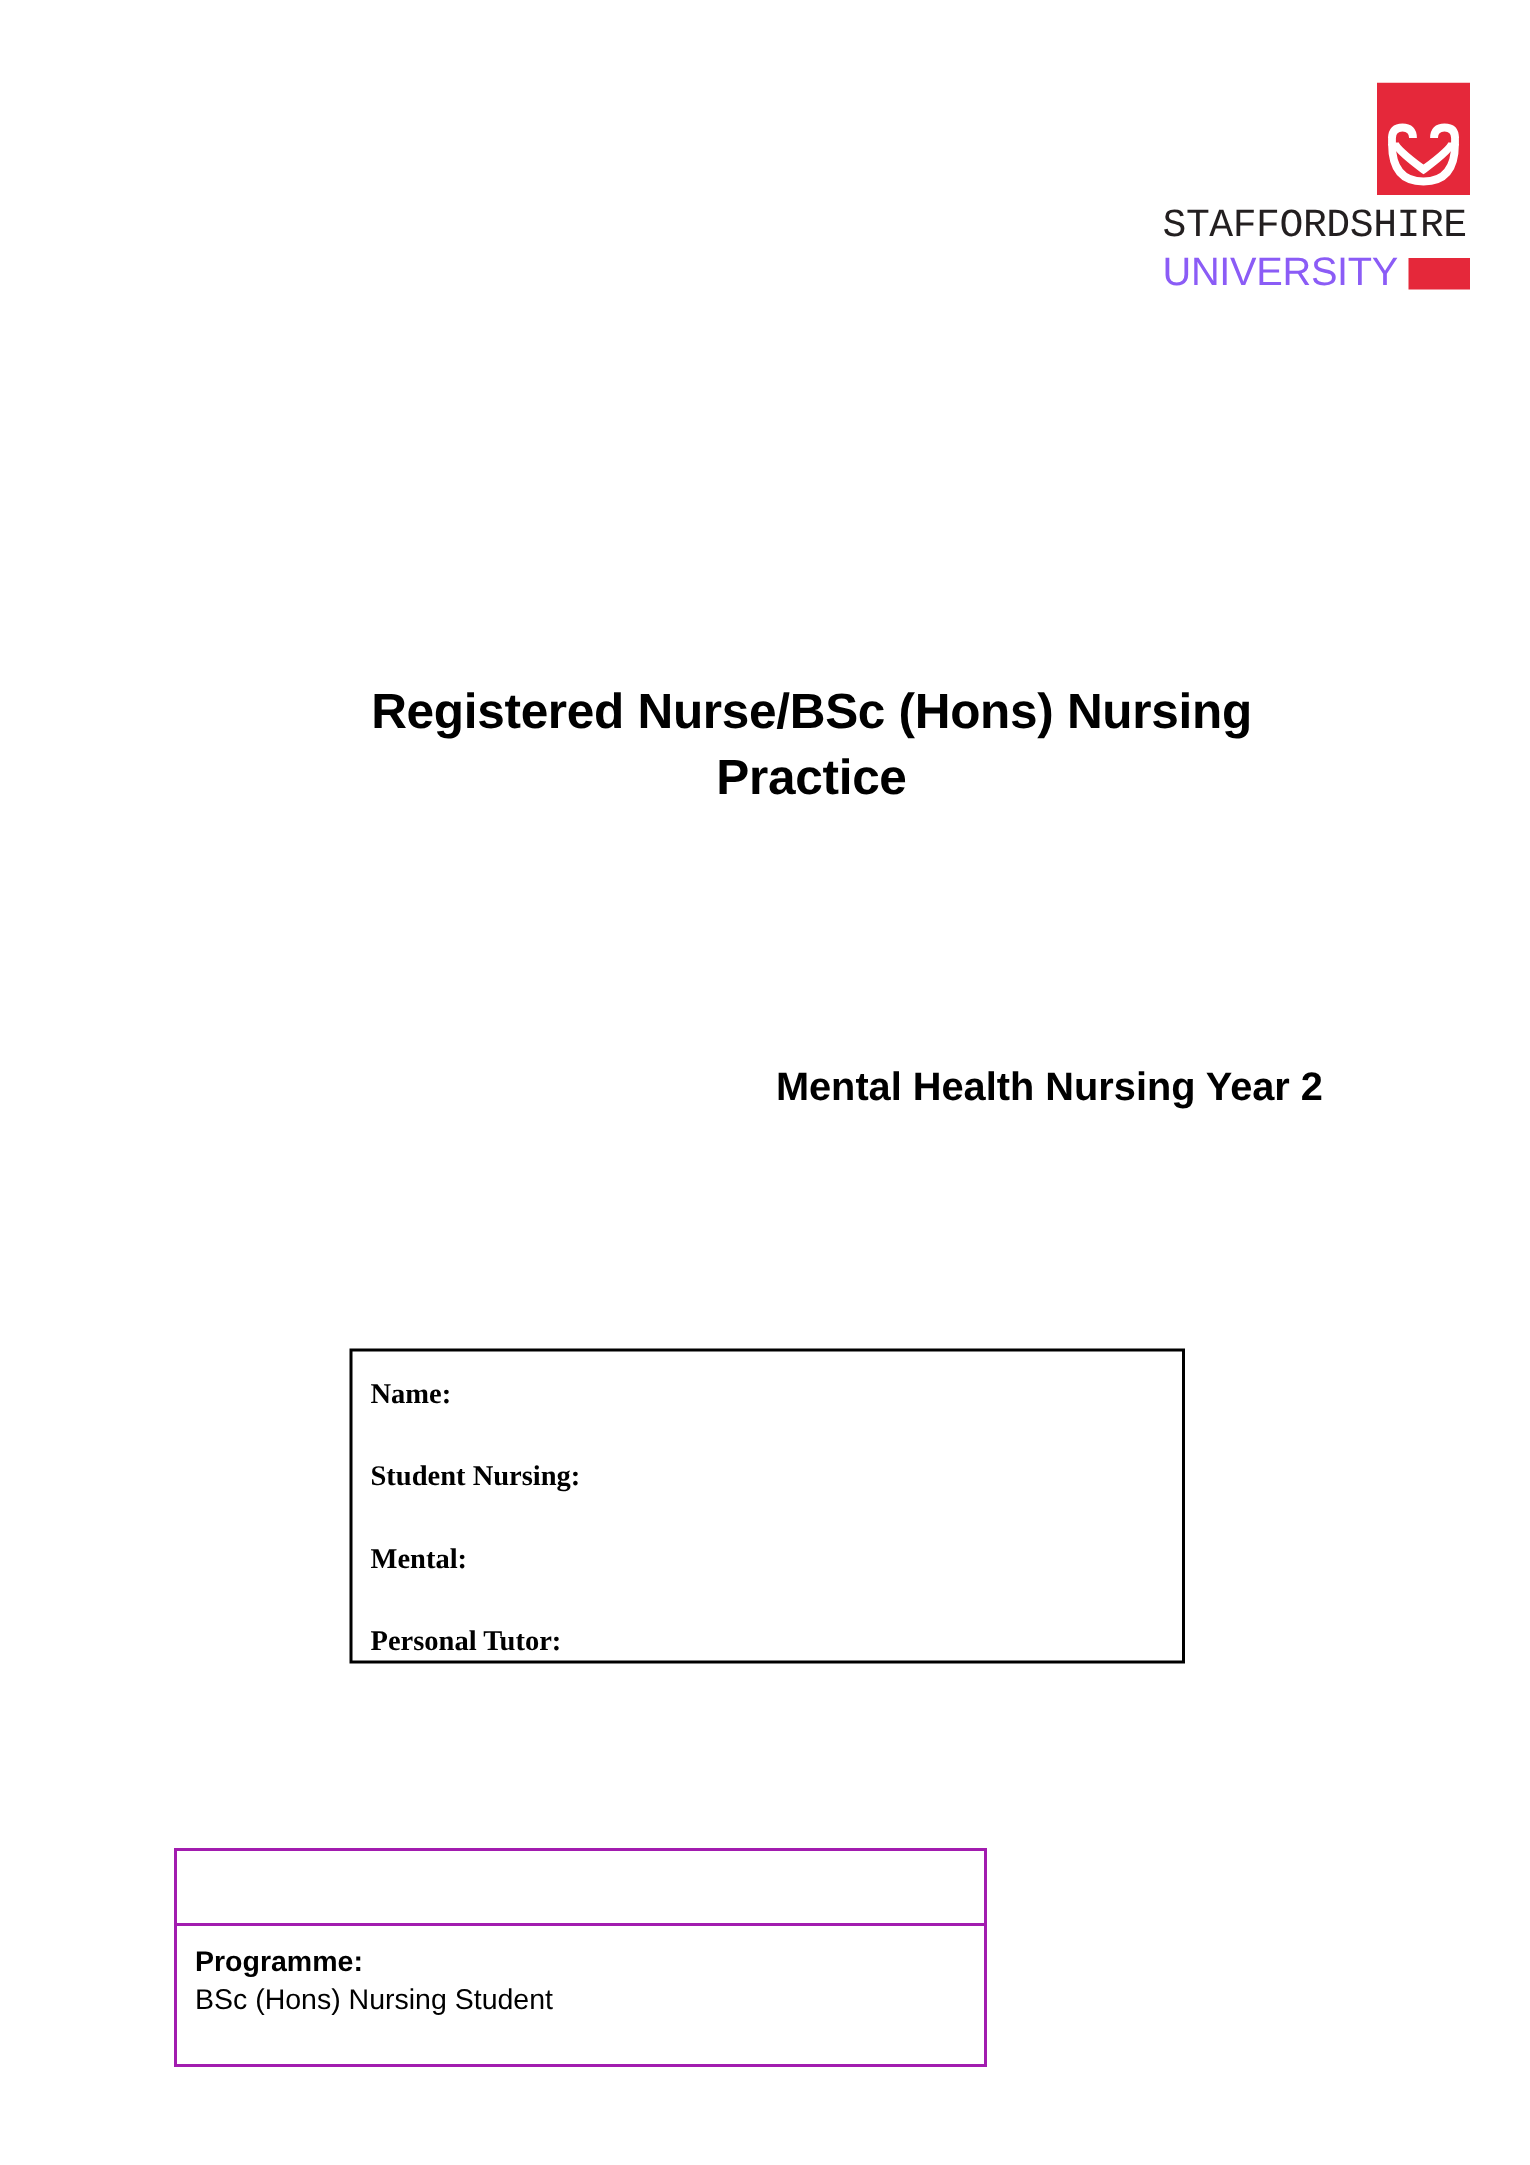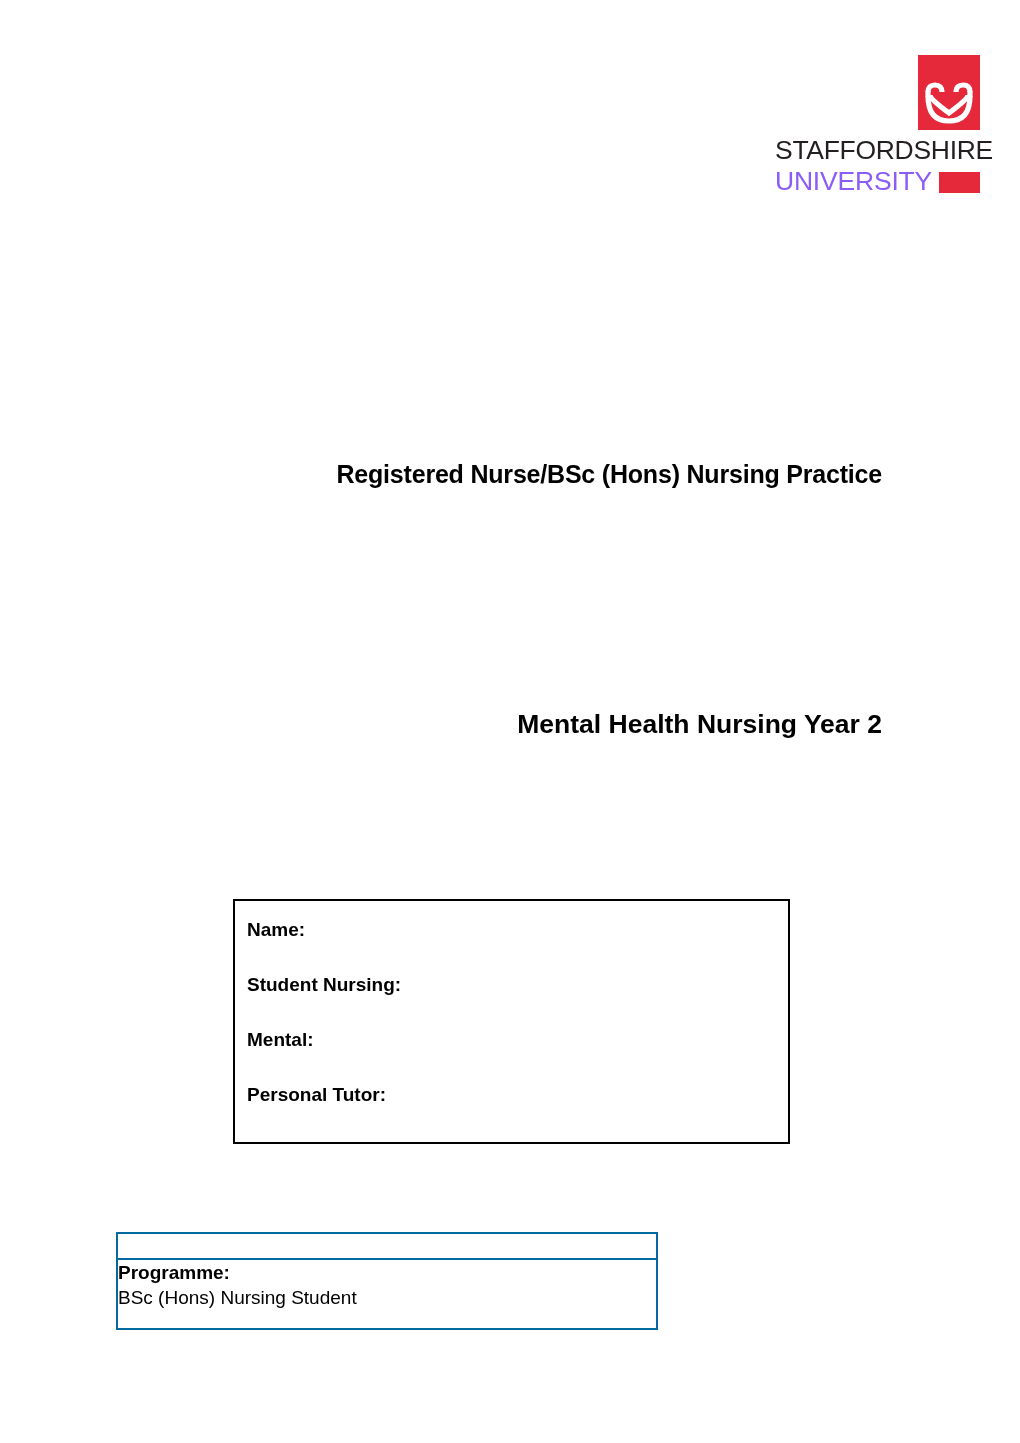--- a/index.html
+++ b/index.html
@@ -31,21 +31,21 @@
     width: 62px;
     height: 75px;
   }
   .logo-wordmark {
     position: absolute;
     left: 0;
     top: 81px;
     width: 205px;
   }
   .wordmark-line1 {
-    font-family: Liberation Sans, sans-serif;
+    font-family: Liberation Mono, monospace;
     font-size: 26.5px;
     letter-spacing: -0.3px;
     font-weight: 400;
     color: #231f20;
     line-height: 29px;
     white-space: nowrap;
   }
   .wordmark-line2-row {
     display: flex;
     align-items: flex-end;
@@ -67,22 +67,22 @@
     background: #e5283a;
     margin-bottom: 3px;
   }
 
   
   .doc-title {
     position: absolute;
     left: 200px;
     top: 452px;
     width: 682px;
-    text-align: right;
-    font-size: 25px;
+    text-align: center;
+    font-size: 33px;
     font-weight: bold;
     line-height: 44px;
     letter-spacing: -0.2px;
   }
 
   .section-heading {
     position: absolute;
     left: 200px;
     top: 707px;
     width: 682px;
@@ -101,23 +101,24 @@
   .heading-line-2 {
     display: block;
   }
 
   
   .details-box {
     position: absolute;
     left: 233px;
     top: 899px;
     width: 557px;
-    height: 245px;
+    height: 210px;
     border: 2px solid #000000;
     box-sizing: border-box;
+    font-family: Liberation Serif, serif;
   }
   .details-list {
     position: absolute;
     left: 12px;
     top: 18px;
   }
   .details-row {
     font-size: 19px;
     font-weight: bold;
     line-height: 22px;
@@ -128,22 +129,22 @@
   
   .programme-table {
     position: absolute;
     left: 116px;
     top: 1232px;
     width: 542px;
     border-collapse: collapse;
     table-layout: fixed;
   }
   .programme-table td {
-    border: 2px solid #0369a1;
-    padding: 0;
+    border: 2px solid #a21caf;
+    padding: 12px;
     vertical-align: top;
   }
   .prog-empty-cell {
     height: 24px;
   }
   .prog-content-cell {
     height: 68px;
     padding: 4px 0 0 6px;
   }
   .prog-label {

